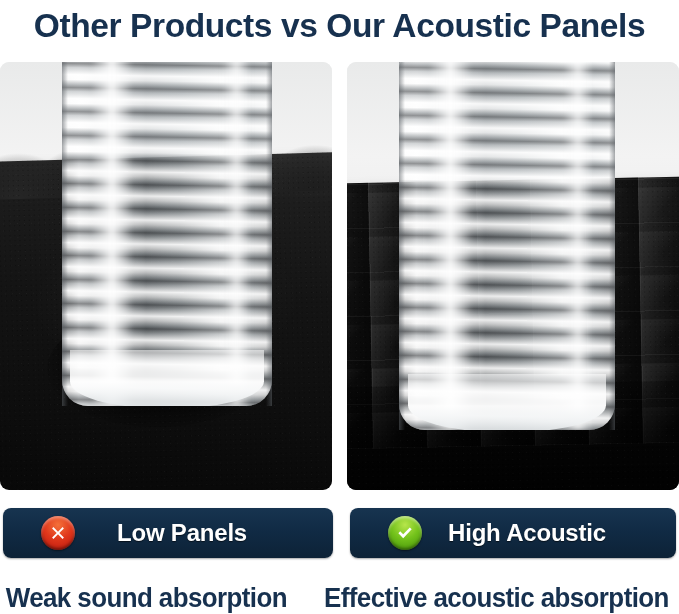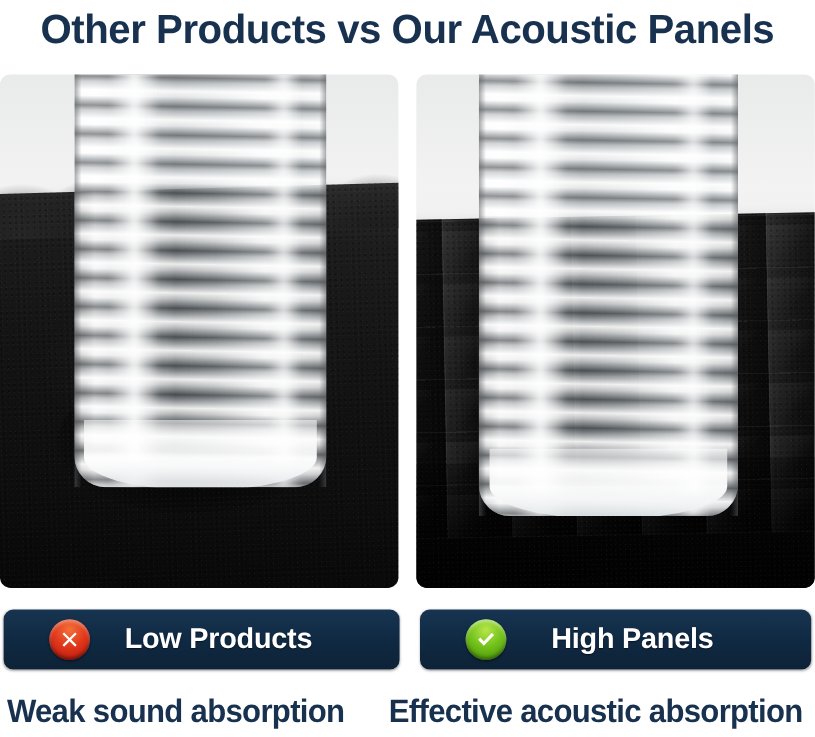--- a/index.html
+++ b/index.html
@@ -198,21 +198,21 @@
     font-size:24px;
     font-weight:bold;
     letter-spacing:-0.2px;
     white-space:nowrap;
     text-shadow:0 1px 1px rgba(0,0,0,.55);
   }
 
   
   .captions{
     position:absolute;left:0;top:572px;width:679px;height:42px;
-    display:flex;align-items:center;
+    display:flex;align-items:flex-end;
   }
   .caption{
     color:#17314f;
     font-size:27px;
     font-weight:bold;
     white-space:nowrap;
     letter-spacing:-0.6px;
     transform:scaleX(0.96);
   }
   .caption.left{width:318px;text-align:left;padding-left:6px;transform-origin:left center;}
@@ -268,30 +268,30 @@
       </div>
     </div>
   </div>
 
   <div class="badge left">
     <span class="icon-circle x">
       <svg width="20" height="20" viewBox="0 0 20 20" aria-hidden="true">
         <path d="M5.4 4.1 L10 8.7 L14.6 4.1 L15.9 5.4 L11.3 10 L15.9 14.6 L14.6 15.9 L10 11.3 L5.4 15.9 L4.1 14.6 L8.7 10 L4.1 5.4 Z" fill="#ffffff"></path>
       </svg>
     </span>
-    <span class="badge-label">Low Products</span>
+    <span class="badge-label">Low Panels</span>
   </div>
 
   <div class="badge right">
     <span class="icon-circle check">
       <svg width="20" height="20" viewBox="0 0 20 20" aria-hidden="true">
         <path d="M3.4 10.2 L5.2 8.3 L8.2 11.3 L14.8 4.4 L16.7 6.2 L8.2 15.2 Z" fill="#ffffff"></path>
       </svg>
     </span>
-    <span class="badge-label">High Panels</span>
+    <span class="badge-label">High Acoustic</span>
   </div>
 
   <div class="captions">
     <div class="caption left">Weak sound absorption</div>
     <div class="caption right">Effective acoustic absorption</div>
   </div>
 
 </div>
 
 </body></html>

